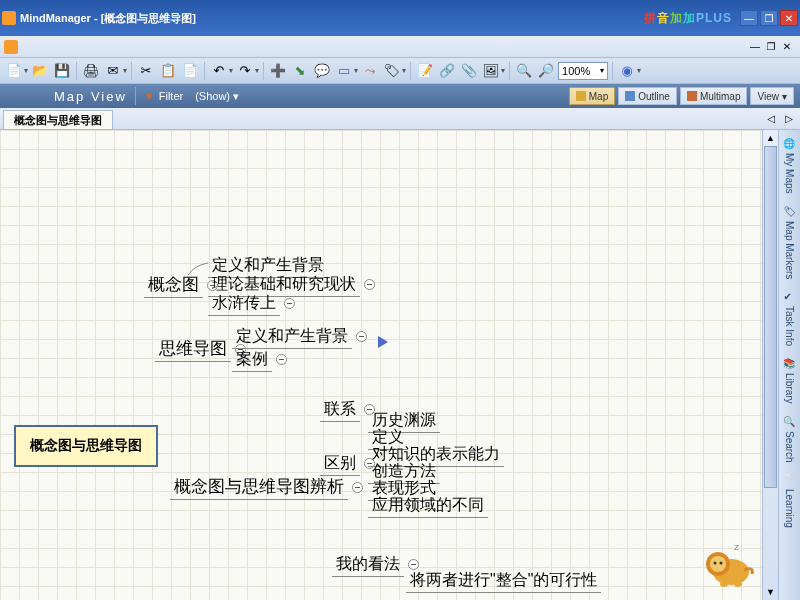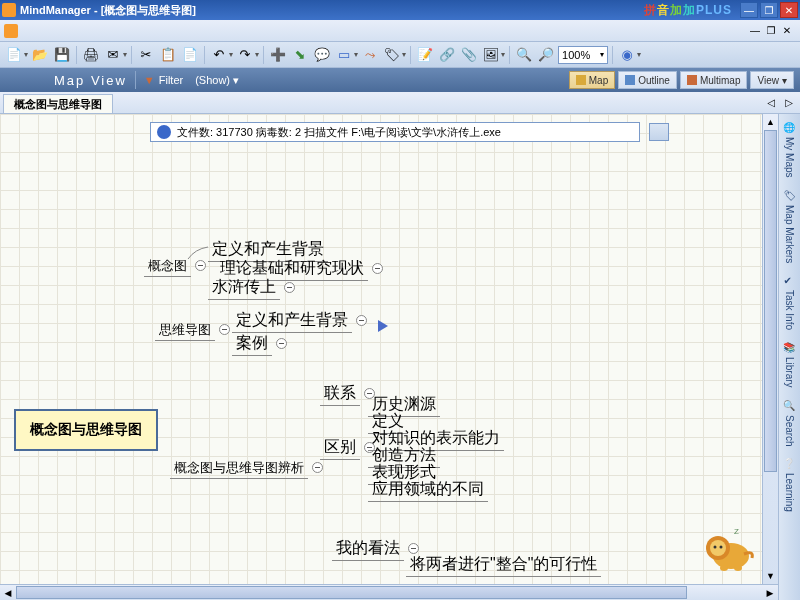--- a/index.html
+++ b/index.html
@@ -1,18 +1,18 @@
 <!DOCTYPE html>
 <html><head>
 <meta charset="utf-8">
 <style>
 * { box-sizing: border-box; margin: 0; padding: 0; font-family: Tahoma, "Microsoft YaHei", sans-serif; }
 body { width: 800px; height: 600px; overflow: hidden; background: #fff; }
 
-.titlebar { height: 20px; background: linear-gradient(#2758a8,#3d72c9); display: flex; align-items: center; color: #fff; font-size: 11px; padding-left: 2px; }
+.titlebar { height: 36px; background: linear-gradient(#2758a8,#3d72c9); display: flex; align-items: center; color: #fff; font-size: 11px; padding-left: 2px; }
 .titlebar .icon { width: 14px; height: 14px; background: #f79b2e; border-radius: 2px; margin-right: 4px; }
 .titlebar .title { flex: 1; font-weight: bold; }
 .titlebar .decor { font-weight: bold; font-family: "Comic Sans MS", cursive; font-size: 12px; margin-right: 6px; letter-spacing: 1px; }
 .titlebar .decor span.r { color:#d9443a; } .titlebar .decor span.y { color:#f5d93a; } .titlebar .decor span.g { color:#7ad13a; } .titlebar .decor span.c { color:#3ad1c9; } .titlebar .decor span.b { color:#6ab8ff; }
 .winbtns { display: flex; }
 .winbtn { width: 18px; height: 16px; background: #4a7cc9; border: 1px solid #2a5ca9; margin-left: 2px; color: #fff; font-size: 10px; display: flex; align-items: center; justify-content: center; cursor: pointer; }
 .winbtn.close { background: #d9443a; border-color: #a82a22; margin-right:2px;}
 
 .menubar { height: 22px; background: linear-gradient(#e8eef9,#d5e1f2); border-bottom: 1px solid #a8bcd8; display: flex; align-items: center; padding: 0 4px; font-size: 11px; }
 .menubar .micon { width:14px; height:14px; background:#f79b2e; border-radius:2px; margin-right:4px;}
@@ -49,21 +49,21 @@
   background-image: linear-gradient(#e5e3d8 1px, transparent 1px), linear-gradient(90deg, #e5e3d8 1px, transparent 1px);
   background-size: 19px 19px;
 }
 .scanbar { position:absolute; top:8px; left:150px; width:490px; height:20px; background:#fff; border:1px solid #7a9ac9; display:flex; align-items:center; font-size:11px; padding:0 6px;}
 .scanbar .sicon{ width:14px; height:14px; border-radius:50%; background:#3a68c9; margin-right:6px;}
 .scanbar .sbtn{ position:absolute; right:-30px; width:20px; height:18px; background:linear-gradient(#dbe6f4,#c3d4ea); border:1px solid #7a9ac9; cursor:pointer;}
 
 .lines { position:absolute; inset:0; }
 .root { position:absolute; left:14px; top:295px; padding:10px 14px; background:#fff8c4; border:2px solid #4a6b99; font-size:14px; font-weight:bold; }
 .node { position:absolute; font-size:16px; white-space:nowrap; }
-.node.main { font-size:13px; }
+.node.main { font-size:17px; }
 .node .txt { border-bottom:1px solid #888; padding:1px 4px; display:inline-block;}
 .node .handle { display:inline-block; width:11px; height:11px; border:1px solid #888; border-radius:50%; background:#fff; position:relative; top:1px; margin-left:4px;}
 .node .handle.minus::after { content:""; position:absolute; left:2px; right:2px; top:4px; height:1px; background:#555;}
 .play { position:absolute; left:378px; top:206px; width:0; height:0; border-left:10px solid #4a6bc9; border-top:6px solid transparent; border-bottom:6px solid transparent;}
 
 .hscroll { position:absolute; left:0; right:0; bottom:0; height:16px; background:linear-gradient(#e8eef9,#d5e1f2); border-top:1px solid #a8bcd8; display:flex;}
 .hscroll .arrow { width:16px; display:flex; align-items:center; justify-content:center; font-size:9px; cursor:pointer;}
 .hscroll .track { flex:1; position:relative;}
 .hscroll .thumb { position:absolute; left:0; top:1px; bottom:1px; width:90%; background:linear-gradient(#cfdaf0,#b5c6e3); border:1px solid #8aa5c9;}
 .vscroll { position:absolute; top:0; bottom:16px; right:0; width:16px; background:linear-gradient(#e8eef9,#d5e1f2); border-left:1px solid #a8bcd8; display:flex; flex-direction:column;}
@@ -196,31 +196,26 @@
       <path d="M 352 325 Q 358 300 368 288" stroke="#888" fill="none"></path>
       <path d="M 352 328 Q 358 310 368 305" stroke="#888" fill="none"></path>
       <path d="M 352 331 Q 358 325 368 322" stroke="#888" fill="none"></path>
       <path d="M 352 334 Q 358 337 368 339" stroke="#888" fill="none"></path>
       <path d="M 352 337 Q 358 350 368 356" stroke="#888" fill="none"></path>
       <path d="M 352 340 Q 358 365 368 373" stroke="#888" fill="none"></path>
       <path d="M 388 428 Q 395 415 406 410" stroke="#888" fill="none"></path>
       <path d="M 388 436 Q 395 444 406 448" stroke="#888" fill="none"></path>
     </svg>
 
-    <div class="scanbar">
-      <div class="sicon"></div>
-      <span>文件数: 317730  病毒数:    2    扫描文件   F:\电子阅读\文学\水浒传上.exe</span>
-      <div class="sbtn"></div>
-    </div>
 
     <div class="root">概念图与思维导图</div>
 
     <div class="node main" style="left:144px; top:142px;"><span class="txt">概念图</span><span class="handle minus"></span></div>
     <div class="node" style="left:208px; top:124px;"><span class="txt">定义和产生背景</span></div>
-    <div class="node" style="left:208px; top:143px;margin-left:8px;"><span class="txt">理论基础和研究现状</span><span class="handle minus"></span></div>
+    <div class="node" style="left:208px; top:143px;"><span class="txt">理论基础和研究现状</span><span class="handle minus"></span></div>
     <div class="node" style="left:208px; top:162px;"><span class="txt">水浒传上</span><span class="handle minus"></span></div>
 
     <div class="node main" style="left:155px; top:206px;"><span class="txt">思维导图</span><span class="handle minus"></span></div>
     <div class="node" style="left:232px; top:195px;"><span class="txt">定义和产生背景</span><span class="handle minus"></span></div>
     <div class="node" style="left:232px; top:218px;"><span class="txt">案例</span><span class="handle minus"></span></div>
 
     <div class="node main" style="left:170px; top:344px;"><span class="txt">概念图与思维导图辨析</span><span class="handle minus"></span></div>
     <div class="node" style="left:320px; top:268px;"><span class="txt">联系</span><span class="handle minus"></span></div>
     <div class="node" style="left:320px; top:322px;"><span class="txt">区别</span><span class="handle minus"></span></div>
     <div class="node" style="left:368px; top:279px;"><span class="txt">历史渊源</span></div>

